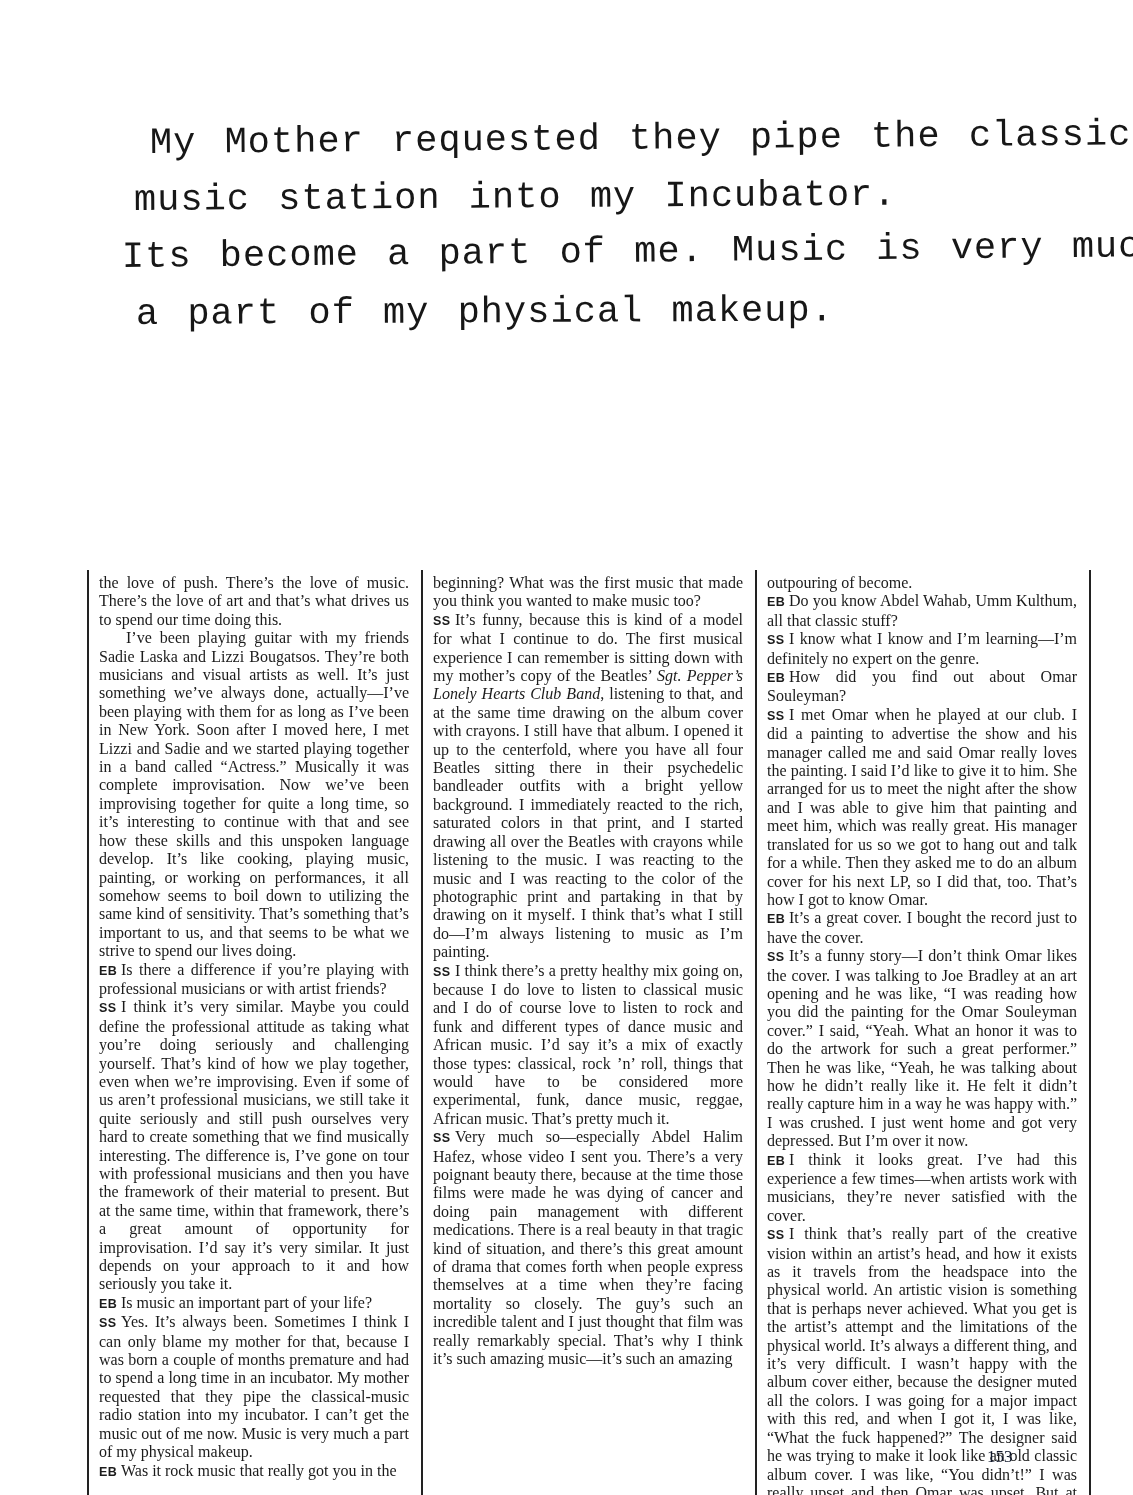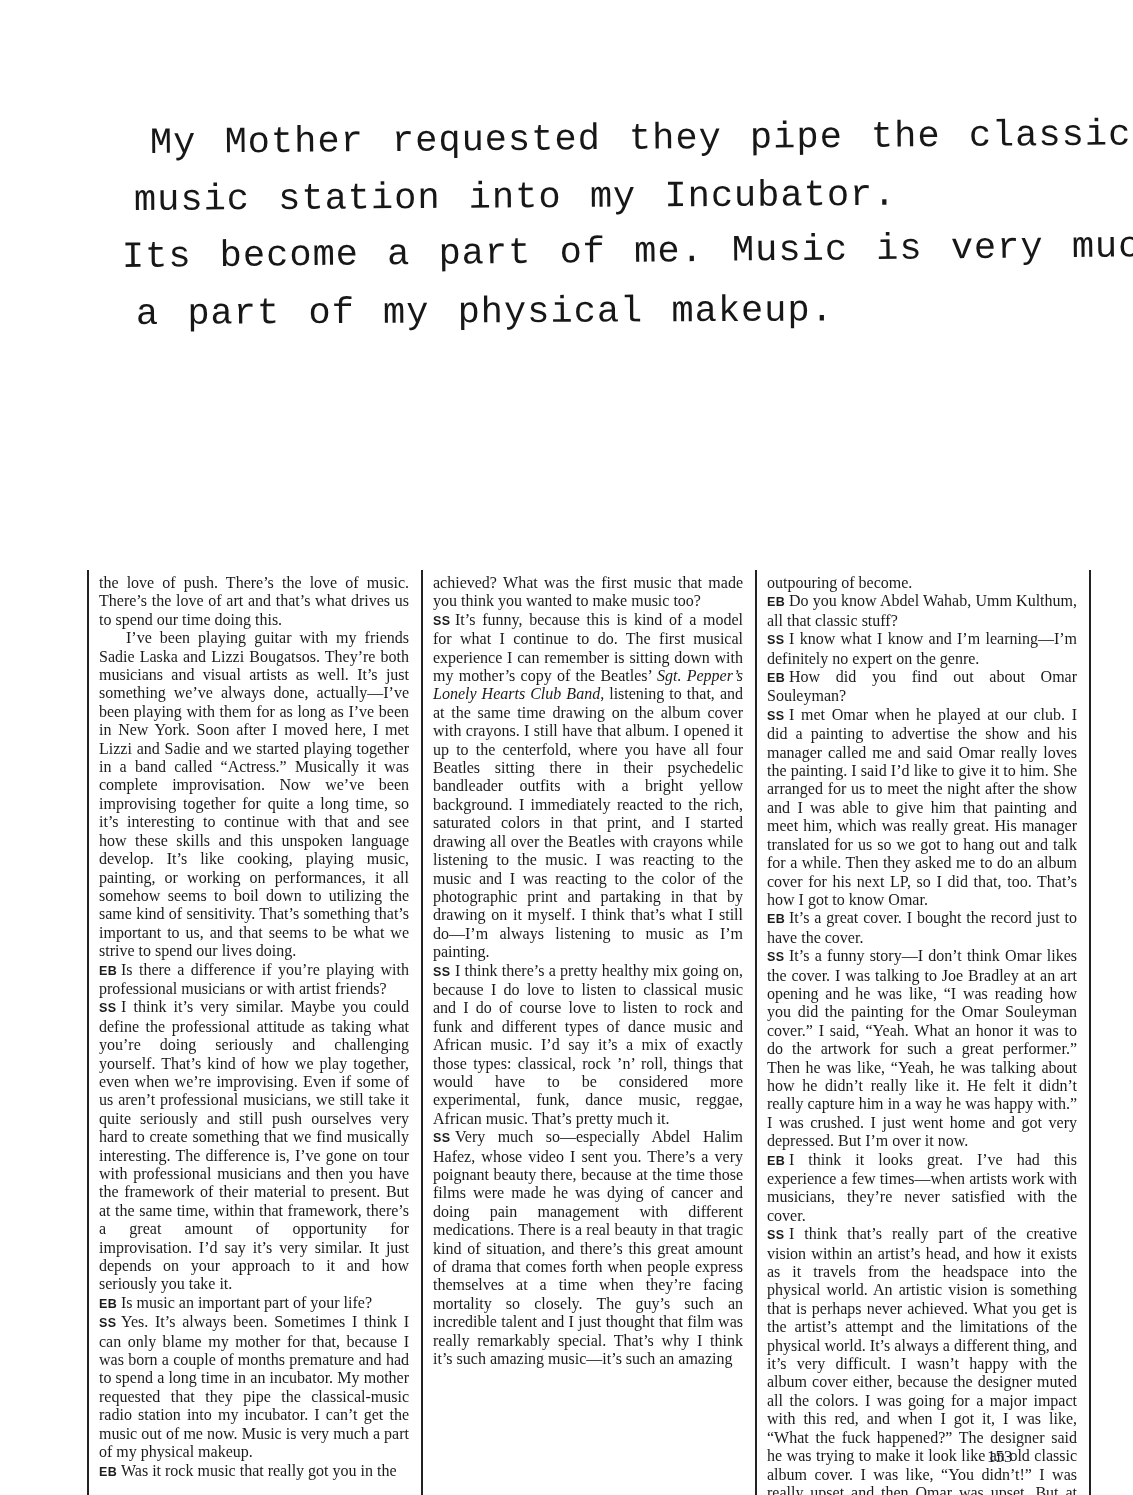--- a/index.html
+++ b/index.html
@@ -81,21 +81,21 @@
     <div class="col">
       <p class="para">the love of push. There’s the love of music. There’s the love of art and that’s what drives us to spend our time doing this.</p>
       <p class="para indent">I’ve been playing guitar with my friends Sadie Laska and Lizzi Bougatsos. They’re both musicians and visual artists as well. It’s just something we’ve always done, actually—I’ve been playing with them for as long as I’ve been in New York. Soon after I moved here, I met Lizzi and Sadie and we started playing together in a band called “Actress.” Musically it was complete improvisation. Now we’ve been improvising together for quite a long time, so it’s interesting to continue with that and see how these skills and this unspoken language develop. It’s like cooking, playing music, painting, or working on performances, it all somehow seems to boil down to utilizing the same kind of sensitivity. That’s something that’s important to us, and that seems to be what we strive to spend our lives doing.</p>
       <p class="para"><span class="speaker">EB</span>Is there a difference if you’re playing with professional musicians or with artist friends?</p>
       <p class="para"><span class="speaker">SS</span>I think it’s very similar. Maybe you could define the professional attitude as taking what you’re doing seriously and challenging yourself. That’s kind of how we play together, even when we’re improvising. Even if some of us aren’t professional musicians, we still take it quite seriously and still push ourselves very hard to create something that we find musically interesting. The difference is, I’ve gone on tour with professional musicians and then you have the framework of their material to present. But at the same time, within that framework, there’s a great amount of opportunity for improvisation. I’d say it’s very similar. It just depends on your approach to it and how seriously you take it.</p>
       <p class="para"><span class="speaker">EB</span>Is music an important part of your life?</p>
       <p class="para"><span class="speaker">SS</span>Yes. It’s always been. Sometimes I think I can only blame my mother for that, because I was born a couple of months premature and had to spend a long time in an incubator. My mother requested that they pipe the classical-music radio station into my incubator. I can’t get the music out of me now. Music is very much a part of my physical makeup.</p>
       <p class="para"><span class="speaker">EB</span>Was it rock music that really got you in the</p>
     </div>
     <div class="col">
-      <p class="para">achieved? What was the first music that made you think you wanted to make music too?</p>
+      <p class="para">beginning? What was the first music that made you think you wanted to make music too?</p>
       <p class="para"><span class="speaker">SS</span>It’s funny, because this is kind of a model for what I continue to do. The first musical experience I can remember is sitting down with my mother’s copy of the Beatles’ <i>Sgt. Pepper’s Lonely Hearts Club Band</i>, listening to that, and at the same time drawing on the album cover with crayons. I still have that album. I opened it up to the centerfold, where you have all four Beatles sitting there in their psychedelic bandleader outfits with a bright yellow background. I immediately reacted to the rich, saturated colors in that print, and I started drawing all over the Beatles with crayons while listening to the music. I was reacting to the music and I was reacting to the color of the photographic print and partaking in that by drawing on it myself. I think that’s what I still do—I’m always listening to music as I’m painting.</p>
       <p class="para"><span class="speaker">SS</span>I think there’s a pretty healthy mix going on, because I do love to listen to classical music and I do of course love to listen to rock and funk and different types of dance music and African music. I’d say it’s a mix of exactly those types: classical, rock ’n’ roll, things that would have to be considered more experimental, funk, dance music, reggae, African music. That’s pretty much it.</p>
       <p class="para"><span class="speaker">SS</span>Very much so—especially Abdel Halim Hafez, whose video I sent you. There’s a very poignant beauty there, because at the time those films were made he was dying of cancer and doing pain management with different medications. There is a real beauty in that tragic kind of situation, and there’s this great amount of drama that comes forth when people express themselves at a time when they’re facing mortality so closely. The guy’s such an incredible talent and I just thought that film was really remarkably special. That’s why I think it’s such amazing music—it’s such an amazing</p>
     </div>
     <div class="col">
       <p class="para">outpouring of become.</p>
       <p class="para"><span class="speaker">EB</span>Do you know Abdel Wahab, Umm Kulthum, all that classic stuff?</p>
       <p class="para"><span class="speaker">SS</span>I know what I know and I’m learning—I’m definitely no expert on the genre.</p>
       <p class="para"><span class="speaker">EB</span>How did you find out about Omar Souleyman?</p>
       <p class="para"><span class="speaker">SS</span>I met Omar when he played at our club. I did a painting to advertise the show and his manager called me and said Omar really loves the painting. I said I’d like to give it to him. She arranged for us to meet the night after the show and I was able to give him that painting and meet him, which was really great. His manager translated for us so we got to hang out and talk for a while. Then they asked me to do an album cover for his next LP, so I did that, too. That’s how I got to know Omar.</p>

